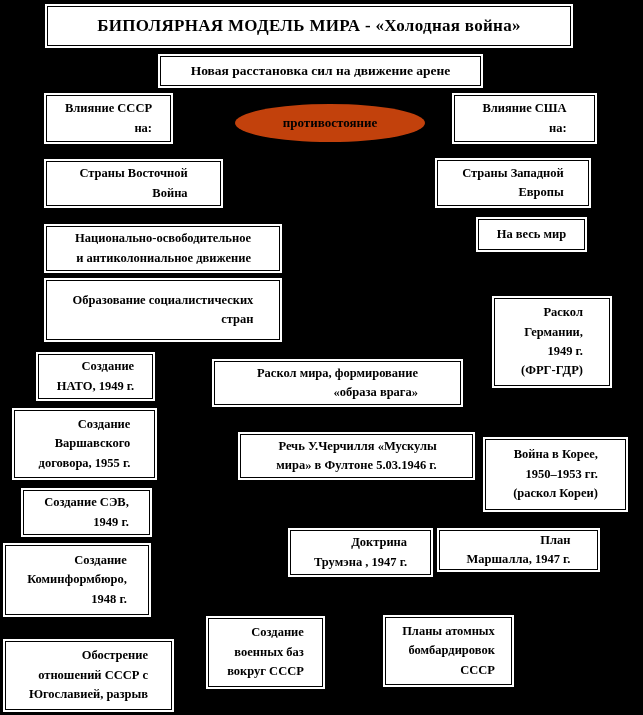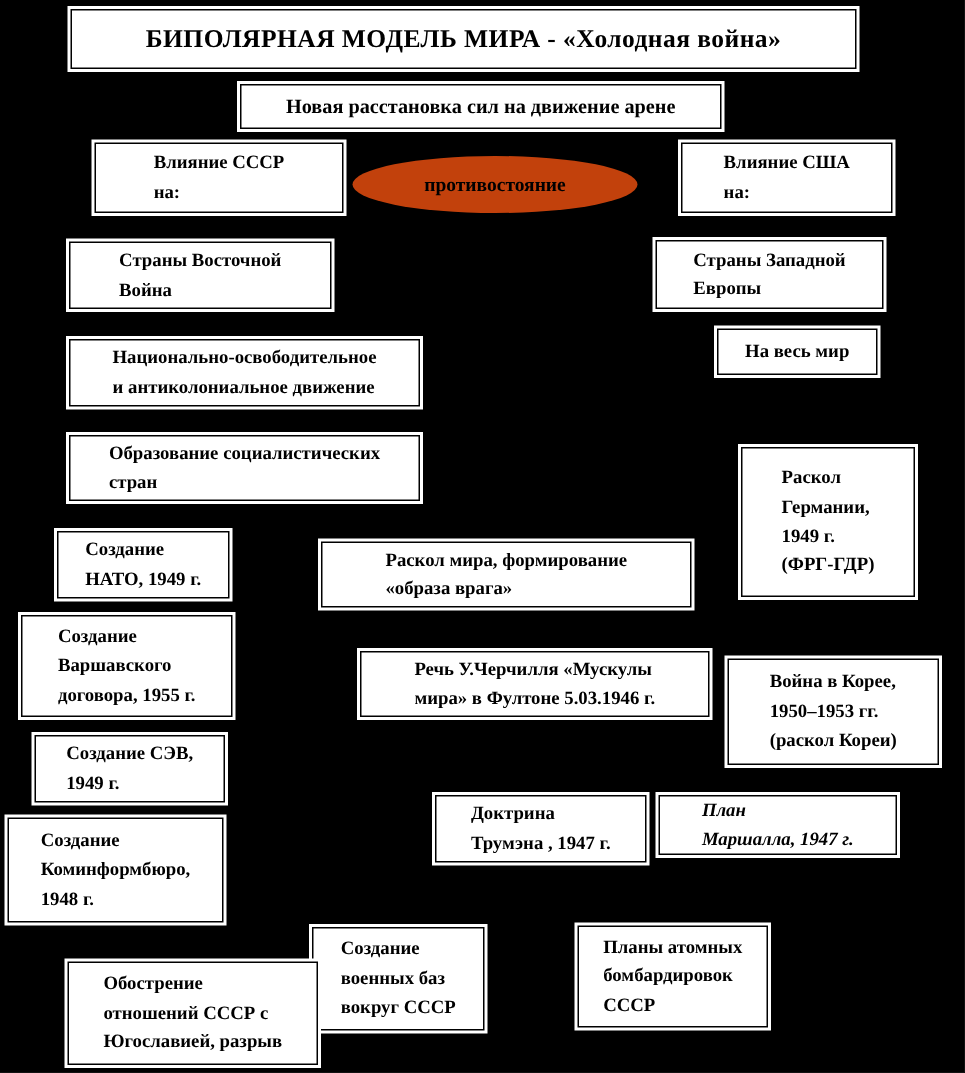--- a/index.html
+++ b/index.html
@@ -12,21 +12,21 @@
     color:#000;
   }
   .box{
     position:absolute;
     background:#fff;
     border:1px solid #000;
     box-shadow:0 0 0 2px #fff;
     display:flex;
     align-items:center;
     justify-content:center;
-    text-align:left;
+    text-align:right;
     font-weight:bold;
     font-size:12.5px;
     line-height:1.55;
     white-space:pre-line;
     box-sizing:border-box;
     padding:2px 15px;
   }
   .title-box{font-size:17px;letter-spacing:0.3px;}
   .subtitle-box{font-size:13.5px;}
   .ellipse{
@@ -46,43 +46,43 @@
 </style>
 </head>
 <body>
 
 <div id="stage">
 
   <div class="box title-box" style="left:47px;top:6px;width:524px;height:40px;">БИПОЛЯРНАЯ МОДЕЛЬ МИРА  - «Холодная война»</div>
 
   <div class="box subtitle-box" style="left:160px;top:56px;width:321px;height:30px;">Новая расстановка сил на движение арене</div>
 
-  <div class="box" style="left:63px;top:95px;width:166px;height:47px;">Влияние СССР
+  <div class="box" style="left:46px;top:95px;width:125px;height:47px;">Влияние СССР
 на:</div>
 
   <div class="ellipse" style="left:235px;top:104px;width:190px;height:38px;">противостояние</div>
 
   <div class="box" style="left:454px;top:95px;width:141px;height:47px;">Влияние США
 на:</div>
 
   <div class="box" style="left:46px;top:161px;width:175px;height:45px;">Страны Восточной
 Война</div>
 
   <div class="box" style="left:437px;top:160px;width:152px;height:46px;">Страны Западной
 Европы</div>
 
   <div class="box" style="left:46px;top:226px;width:234px;height:45px;">Национально-освободительное
 и антиколониальное движение</div>
 
   <div class="box" style="left:478px;top:219px;width:107px;height:31px;">На весь мир</div>
 
-  <div class="box" style="left:46px;top:290px;width:234px;height:44px;">Образование социалистических
+  <div class="box" style="left:46px;top:280px;width:234px;height:60px;">Образование социалистических
 стран</div>
 
-  <div class="box" style="left:494px;top:298px;width:116px;height:100px;">Раскол
+  <div class="box" style="left:494px;top:298px;width:116px;height:88px;">Раскол
 Германии,
 1949 г.
 (ФРГ-ГДР)</div>
 
   <div class="box" style="left:38px;top:354px;width:115px;height:45px;">Создание
 НАТО, 1949 г.</div>
 
   <div class="box" style="left:214px;top:361px;width:247px;height:44px;">Раскол мира, формирование
 «образа врага»</div>
 
@@ -96,32 +96,32 @@
   <div class="box" style="left:485px;top:439px;width:141px;height:71px;">Война в Корее,
 1950–1953 гг.
 (раскол Кореи)</div>
 
   <div class="box" style="left:23px;top:490px;width:127px;height:45px;">Создание СЭВ,
 1949 г.</div>
 
   <div class="box" style="left:262px;top:530px;width:141px;height:45px;margin-left:28px;">Доктрина
 Трумэна , 1947 г.</div>
 
-  <div class="box" style="left:439px;top:530px;width:159px;height:40px;font-style:italic;">План
+  <div class="box" style="left:439px;top:530px;width:159px;height:40px;">План
 Маршалла, 1947 г.</div>
 
   <div class="box" style="left:5px;top:545px;width:144px;height:70px;">Создание
 Коминформбюро,
 1948 г.</div>
 
   <div class="box" style="left:208px;top:618px;width:115px;height:69px;">Создание
 военных баз
 вокруг  СССР</div>
 
   <div class="box" style="left:385px;top:617px;width:127px;height:68px;">Планы атомных
 бомбардировок
 СССР</div>
 
-  <div class="box" style="left:5px;top:641px;width:167px;height:69px;margin-left:40px;">Обострение
+  <div class="box" style="left:5px;top:641px;width:167px;height:69px;">Обострение
 отношений СССР с
 Югославией, разрыв</div>
 
 </div>
 
 </body></html>

